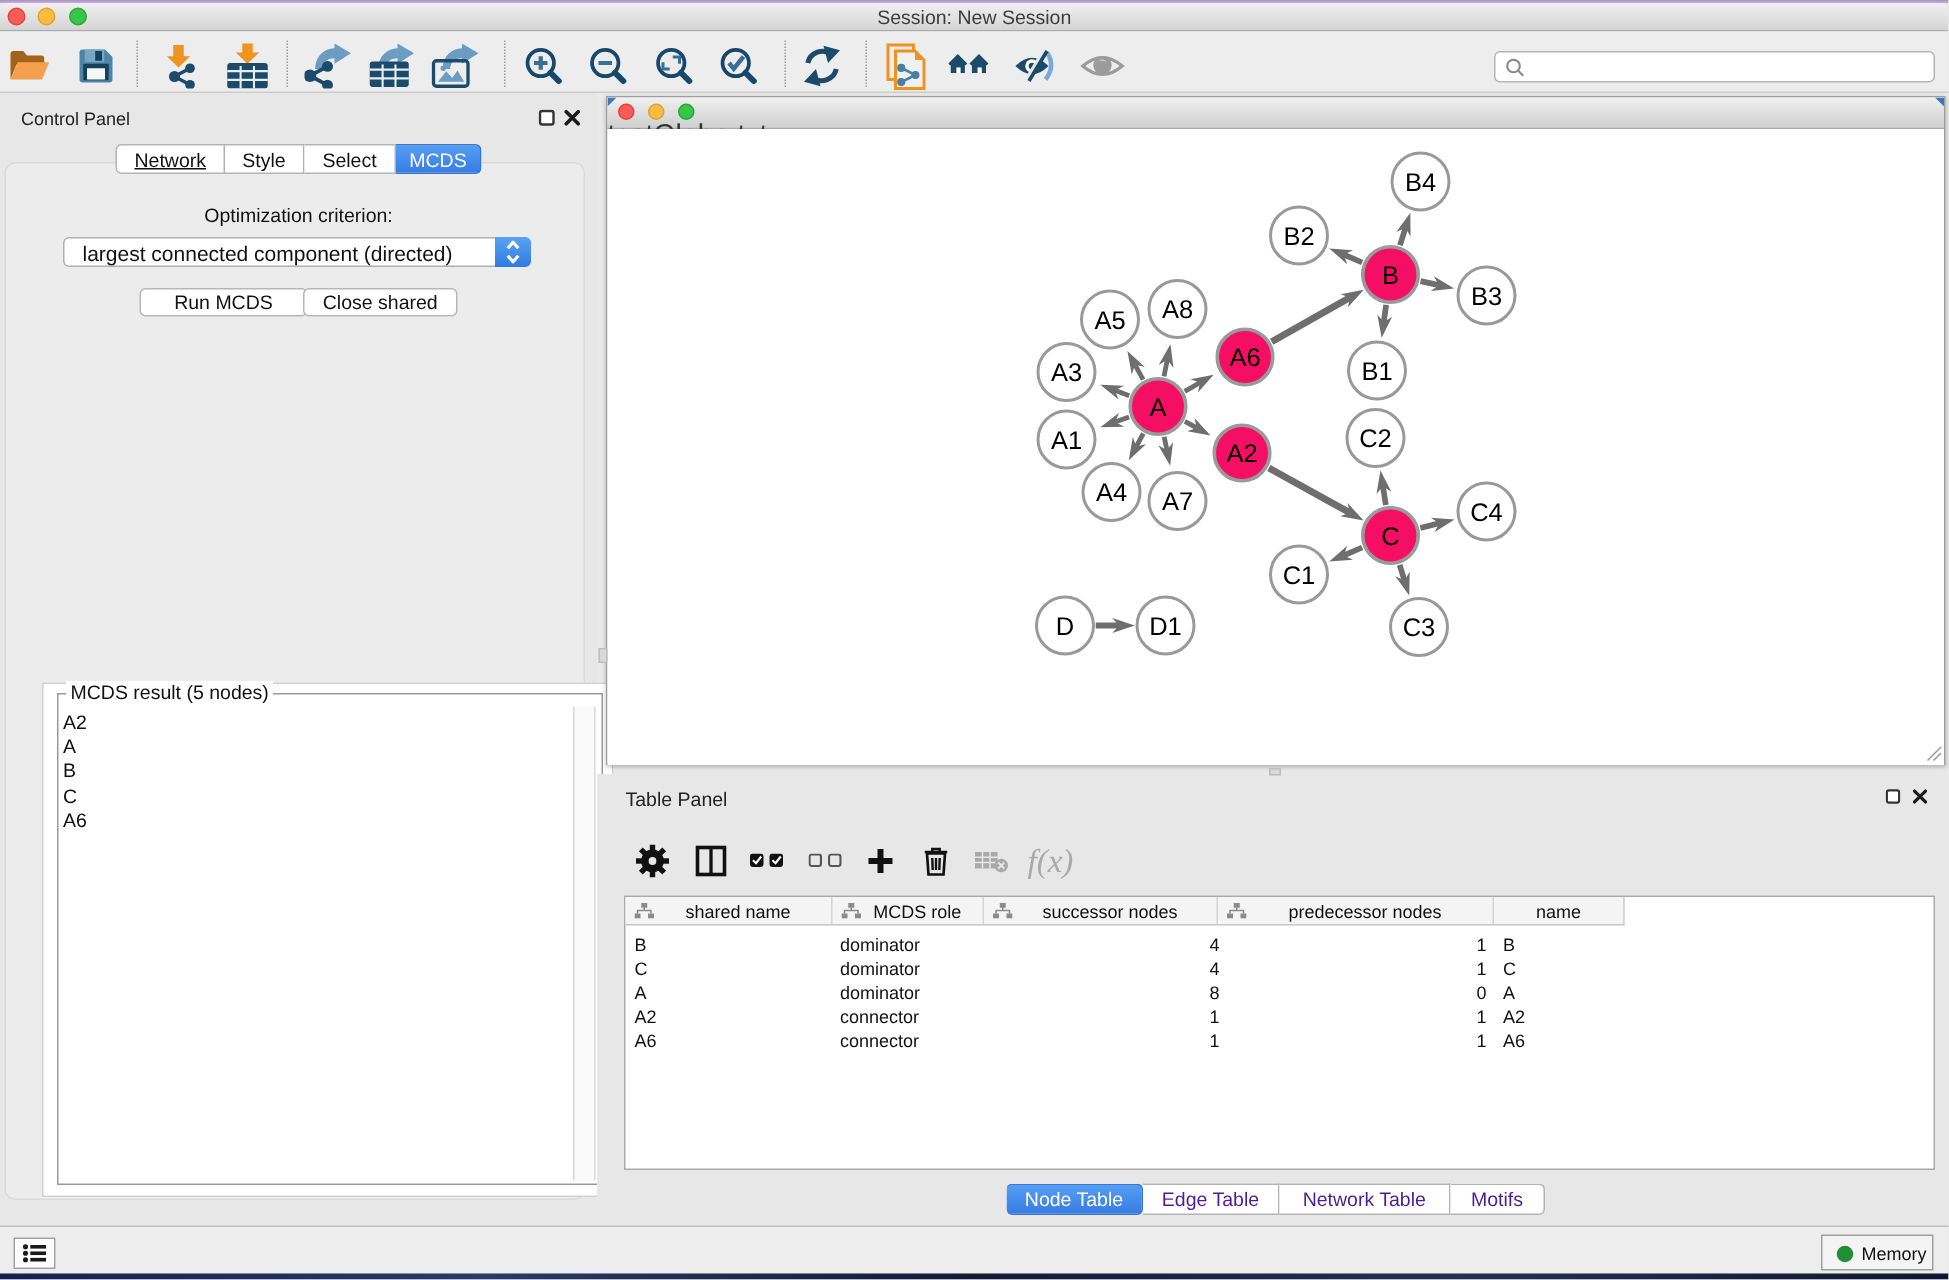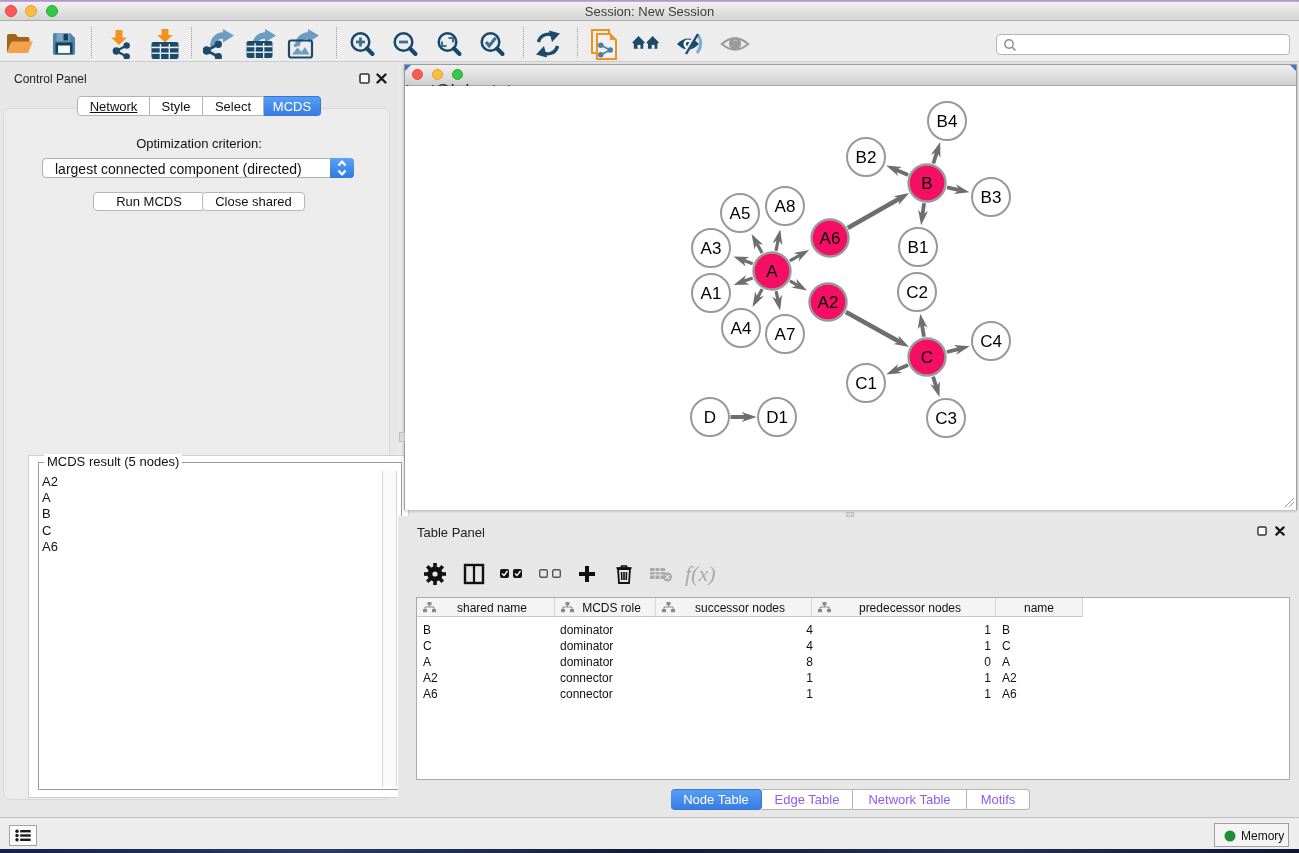--- a/index.html
+++ b/index.html
@@ -41,21 +41,21 @@
 #netTitle { position:absolute; left:0; top:0; width:100%; height:21px; background:linear-gradient(#f0f0f0,#cfcfcf); border-bottom:1px solid #a8a8a8; }
 #netTitle .title { position:absolute; left:0; right:0; top:15px; text-align:left; font-size:19px; color:#333; }
 #netTitle .tl { width:11px; height:11px; top:4px; }
 #netCanvas { position:absolute; left:0; top:21px; width:891px; height:424px; background:#fff; }
 
 #tpanel { left:398px; top:516px; width:901px; height:301px; background:#e7e7e7; }
 #tpHead { position:absolute; left:19px; top:9px; font-size:13px; color:#222; }
 #tpToolbar { position:absolute; left:26px; top:40px; height:36px; display:flex; align-items:center; }
 #tableBox { position:absolute; left:18px; top:81px; width:874px; height:183px; background:#fff; border:1px solid #aaa; }
 #btmTabs { position:absolute; left:273px; top:273px; height:21px; display:flex; font-size:13px; }
-.btab { border:1px solid #b4b4b4; border-left:none; background:#fff; color:#8b5cf6; display:flex; align-items:center; justify-content:center; }
+.btab { border:1px solid #b4b4b4; border-left:none; background:#fff; color:#4c1d95; display:flex; align-items:center; justify-content:center; }
 .btab.last { border-radius:0 4px 4px 0; }
 .btab.sel { background:linear-gradient(#559ef3,#377ce4); border-color:#3776d2; color:#fff; border-radius:4px; }
 
 #thead { position:absolute; left:0; top:0; width:666px; height:19px; background:#f4f4f4; border-bottom:1px solid #c8c8c8; border-right:1px solid #c8c8c8; font-size:12px; color:#111; }
 .hcell { position:absolute; top:0; height:19px; border-right:1px solid #d4d4d4; display:flex; align-items:center; justify-content:center; }
 .hcell span { padding-left:13px; }
 .hcell.noicon span { padding-left:0; }
 .hcell svg { position:absolute; left:6px; top:4px; }
 .trow { position:absolute; font-size:12px; color:#111; height:16px; line-height:16px; width:100%; }
 .tcell { position:absolute; }

